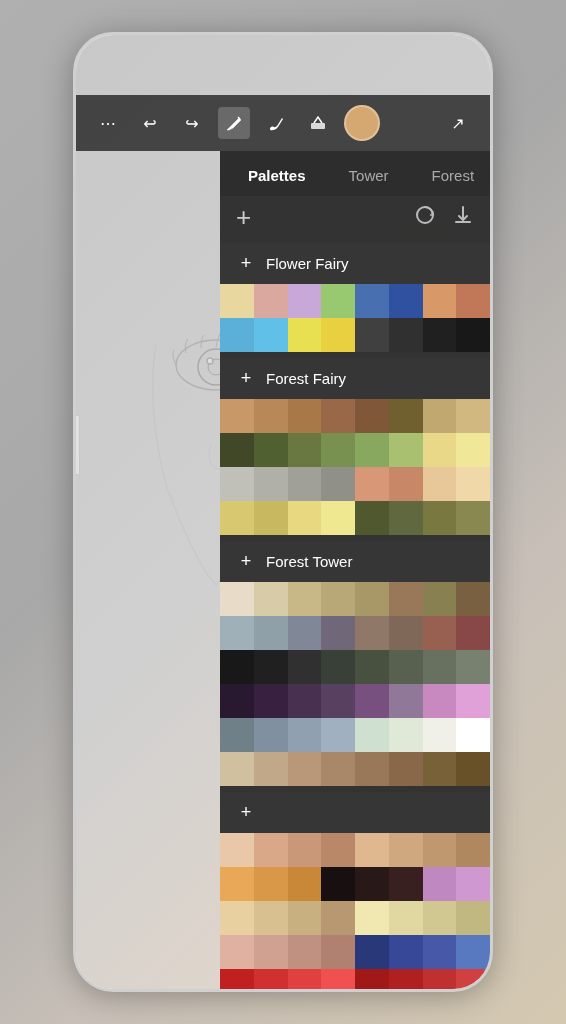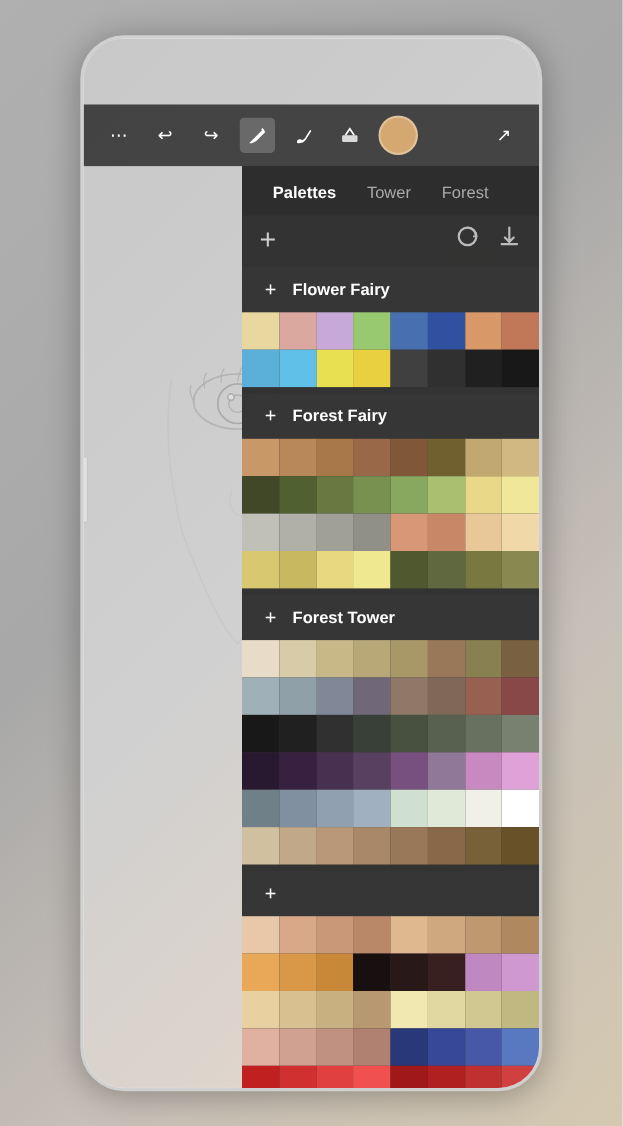--- a/index.html
+++ b/index.html
@@ -109,21 +109,21 @@
       overflow-x: hidden;
     }
 
     .panel::-webkit-scrollbar { display: none; }
 
     
     .tab-bar {
       display: flex;
       align-items: flex-end;
       padding: 12px 16px 8px;
-      gap: 4px;
+      gap: 19px;
       background: rgba(45,45,45,0.97);
       position: sticky;
       top: 0;
       z-index: 5;
     }
 
     .tab {
       padding: 4px 12px;
       font-size: 15px;
       font-weight: 500;
@@ -174,21 +174,21 @@
       color: #fff;
       font-size: 18px;
       font-weight: 300;
       width: 20px;
       text-align: center;
     }
 
     .palette-name {
       color: #fff;
       font-size: 15px;
-      font-weight: 700;
+      font-weight: 400;
     }
 
     
     .color-grid {
       display: grid;
       grid-template-columns: repeat(8, 1fr);
       gap: 0;
     }
 
     .color-cell {

